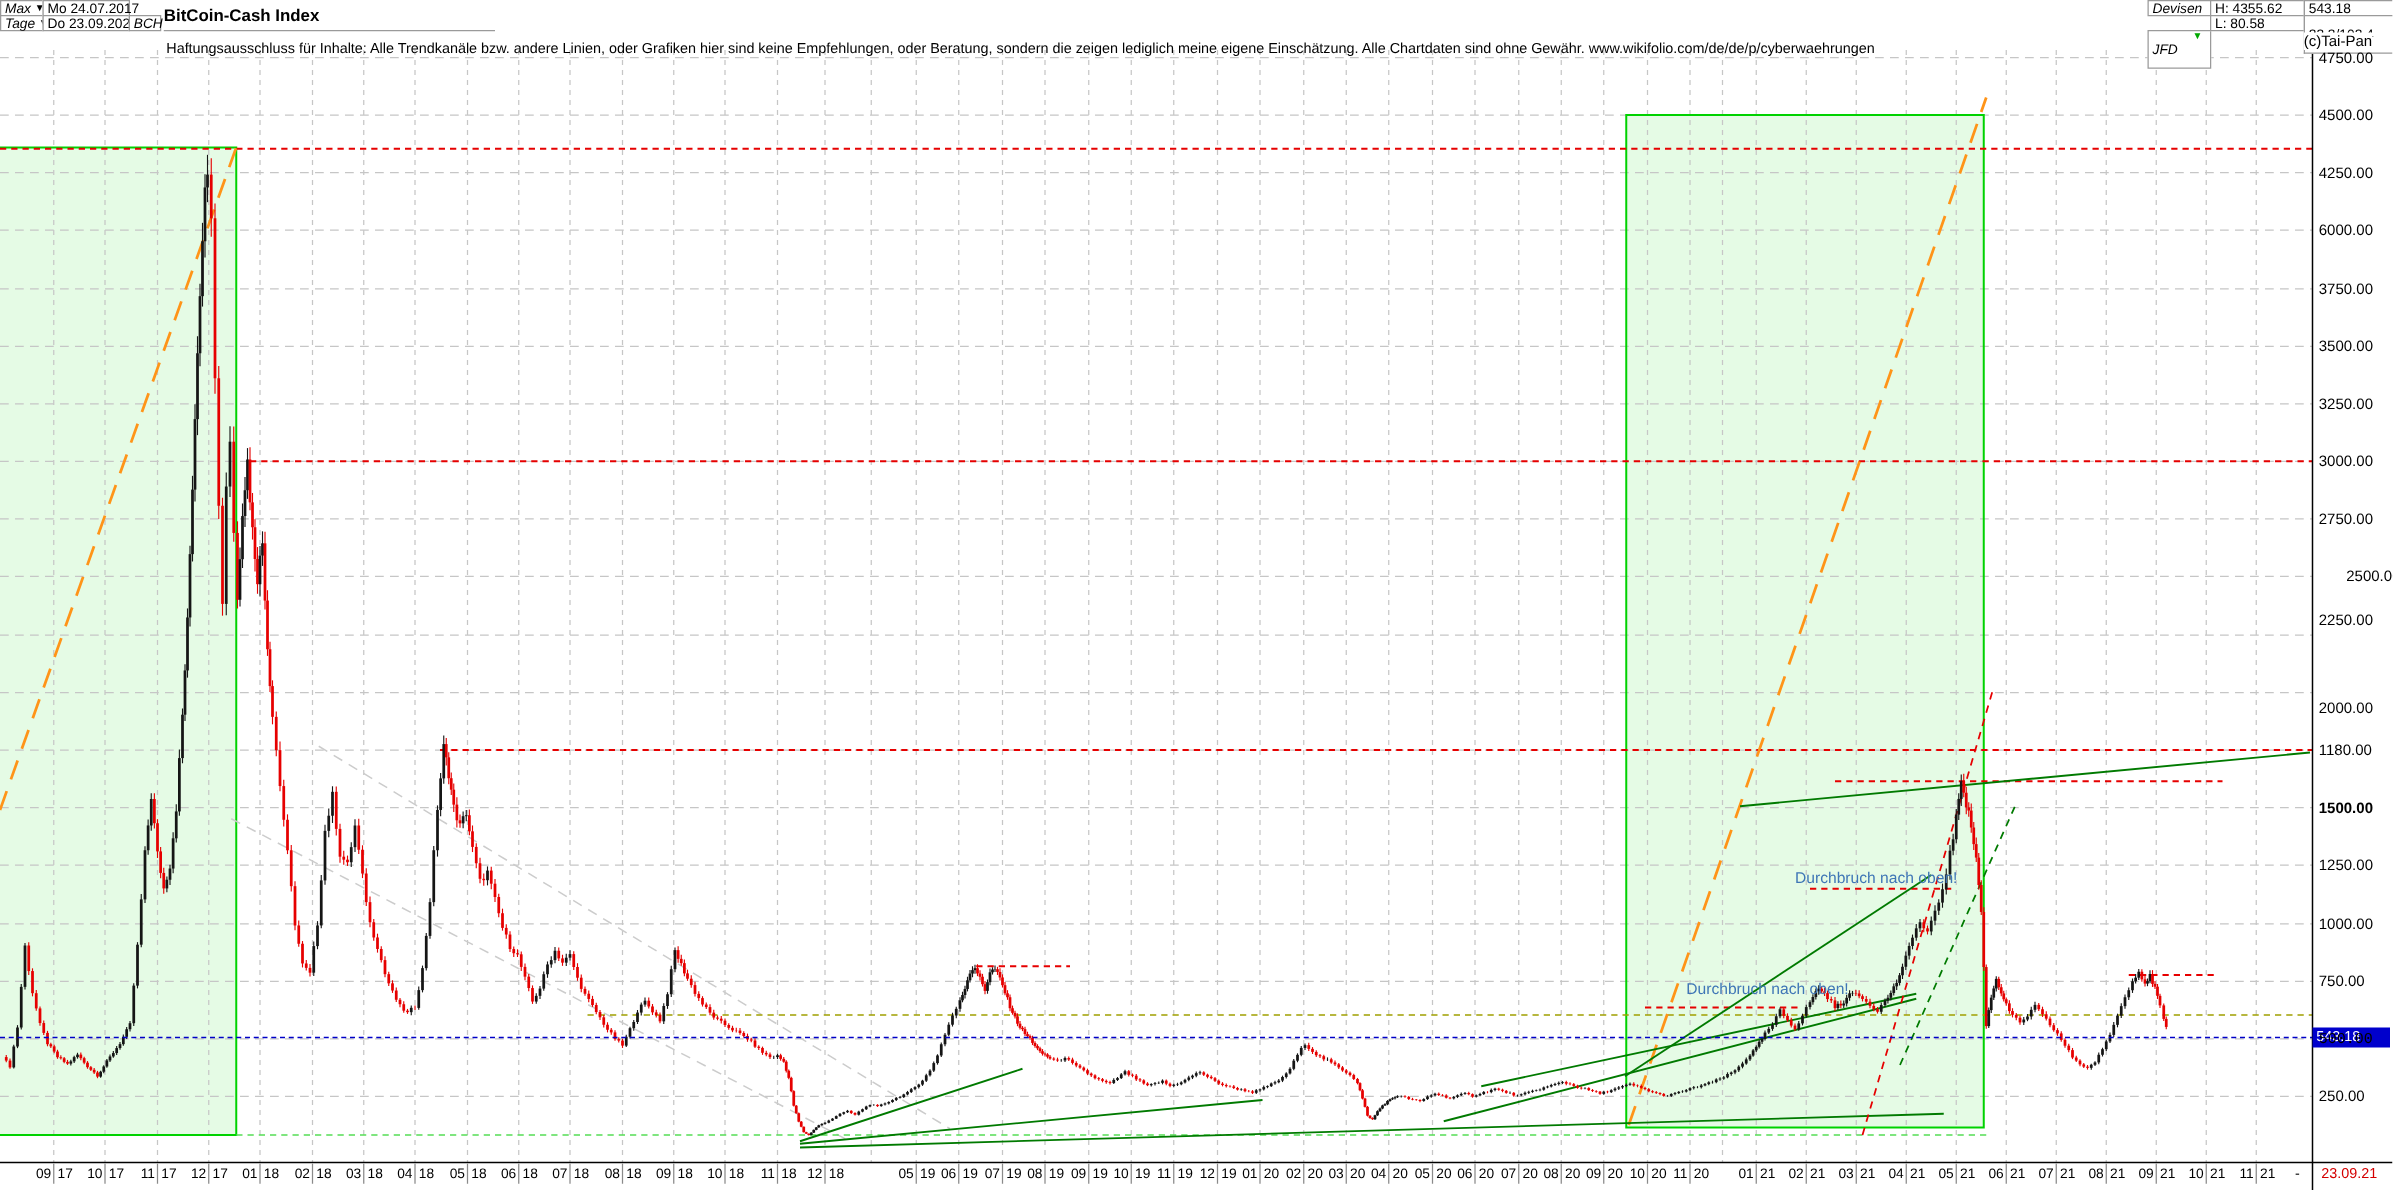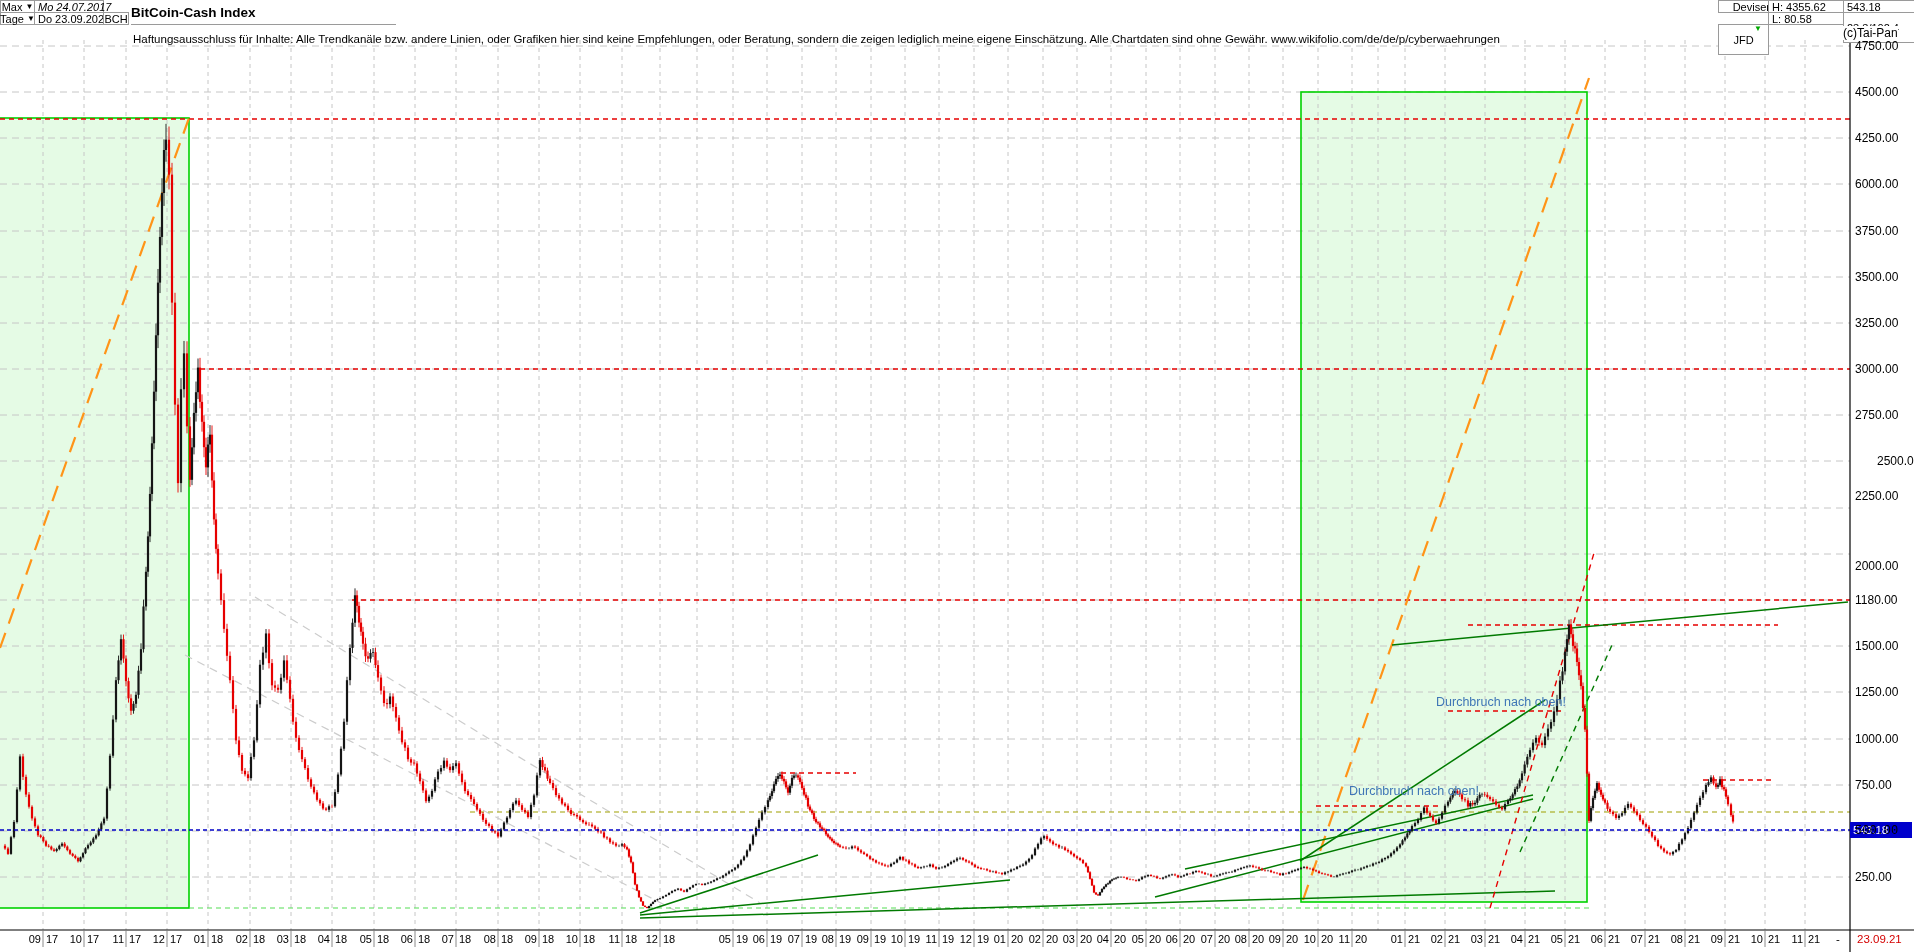--- a/index.html
+++ b/index.html
@@ -1,20 +1,20 @@
 <!DOCTYPE html>
 <html><head>
 <meta charset="utf-8">
 <style>
   html,body{margin:0;padding:0;background:#ffffff;}
   body{font-family:"Liberation Sans", sans-serif; width:1914px; height:952px; position:relative; overflow:hidden;}
   #stage{position:absolute;left:0;top:0;width:1914px;height:952px;}
   .hcell{position:absolute;font-size:11px;color:#000;border:1px solid #9a9a9a;box-sizing:border-box;
          display:flex;align-items:center;padding:0 3px;background:#fff;white-space:nowrap;}
-  .hcell.center{justify-content:center;}
+  .hcell.center{justify-content:flex-start;font-style:italic;}
   .title{position:absolute;left:131px;top:0px;height:24px;display:flex;align-items:center;
          font-size:13.5px;font-weight:bold;border-bottom:1px solid #9a9a9a;padding-right:140px;background:transparent;}
   .arrow{font-size:8px;margin-left:3px;}
   #disclaimer{position:absolute;left:133px;top:33px;font-size:11.5px;color:#000;white-space:nowrap;}
   #copyright{position:absolute;left:1843px;top:26px;font-size:12px;color:#000;background:#fff;}
   .pricelabel{position:absolute;left:1855px;font-size:12px;color:#000;white-space:nowrap;}
   #pricebadge{position:absolute;left:1850px;width:62px;height:16px;color:#fff;font-size:11.5px;
               display:flex;align-items:center;padding-left:3px;box-sizing:border-box;}
   #lastdate{position:absolute;left:1857px;top:933px;font-size:11.5px;color:#d40000;}
   #axisdash{position:absolute;left:1836px;top:933px;font-size:11.5px;color:#000;}
@@ -1435,21 +1435,21 @@
     <text x="1436" y="706" fill="#3f76b6" font-size="12.5px" font-family="&quot;Liberation Sans&quot;, sans-serif">Durchbruch nach oben!</text>
     <text x="1349" y="795" fill="#3f76b6" font-size="12.5px" font-family="&quot;Liberation Sans&quot;, sans-serif">Durchbruch nach oben!</text>
     <line x1="1850" y1="24" x2="1850" y2="952" stroke="#000000" stroke-width="1.2"></line>
     <line x1="0" y1="930" x2="1914" y2="930" stroke="#000000" stroke-width="1.2"></line>
   </svg>
 
 <div class="hcell center" style="left:0;top:0;width:35px;height:13px;">
   <span>Max</span>
     <span class="arrow">▼</span>
 </div>
-<div class="hcell" style="left:34px;top:0;width:70px;height:13px;font-style:italic;">
+<div class="hcell" style="left:34px;top:0;width:70px;height:13px;">
     <span>Mo 24.07.2017</span>
   </div>
 <div class="hcell center" style="left:0;top:12px;width:35px;height:13px;">
   <span>Tage</span>
     <span class="arrow">▼</span>
 </div>
 <div class="hcell" style="left:34px;top:12px;width:70px;height:13px;">
     <span>Do 23.09.2021</span>
   </div>
 <div class="hcell center" style="left:103px;top:12px;width:26px;height:13px;">
@@ -1494,21 +1494,21 @@
 <div class="pricelabel" style="top: 177px;">6000.00</div>
 <div class="pricelabel" style="top: 224px;">3750.00</div>
 <div class="pricelabel" style="top: 270px;">3500.00</div>
 <div class="pricelabel" style="top: 316px;">3250.00</div>
 <div class="pricelabel" style="top: 362px;">3000.00</div>
 <div class="pricelabel" style="top: 408px;">2750.00</div>
 <div class="pricelabel" style="top: 454px; margin-left: 22px;">2500.00</div>
 <div class="pricelabel" style="top: 489px;">2250.00</div>
 <div class="pricelabel" style="top: 559px;">2000.00</div>
 <div class="pricelabel" style="top: 593px;">1180.00</div>
-<div class="pricelabel" style="top: 639px;">1500.00</div>
+<div class="pricelabel" style="top: 639px; font-weight: bold;">1500.00</div>
 <div class="pricelabel" style="top: 685px;">1250.00</div>
 <div class="pricelabel" style="top: 732px;">1000.00</div>
 <div class="pricelabel" style="top: 778px;">750.00</div>
 <div class="pricelabel" style="top: 824px; font-family: Liberation Mono, monospace;">500.00</div>
 <div class="pricelabel" style="top: 870px;">250.00</div>
 <div class="mlabel" style="left: 27px; width: 14px; text-align: right;">09</div>
 <div class="mlabel" style="left: 46px;">17</div>
 <div class="mlabel" style="left: 68px; width: 14px; text-align: right;">10</div>
 <div class="mlabel" style="left: 87px;">17</div>
 <div class="mlabel" style="left: 110px; width: 14px; text-align: right;">11</div>

